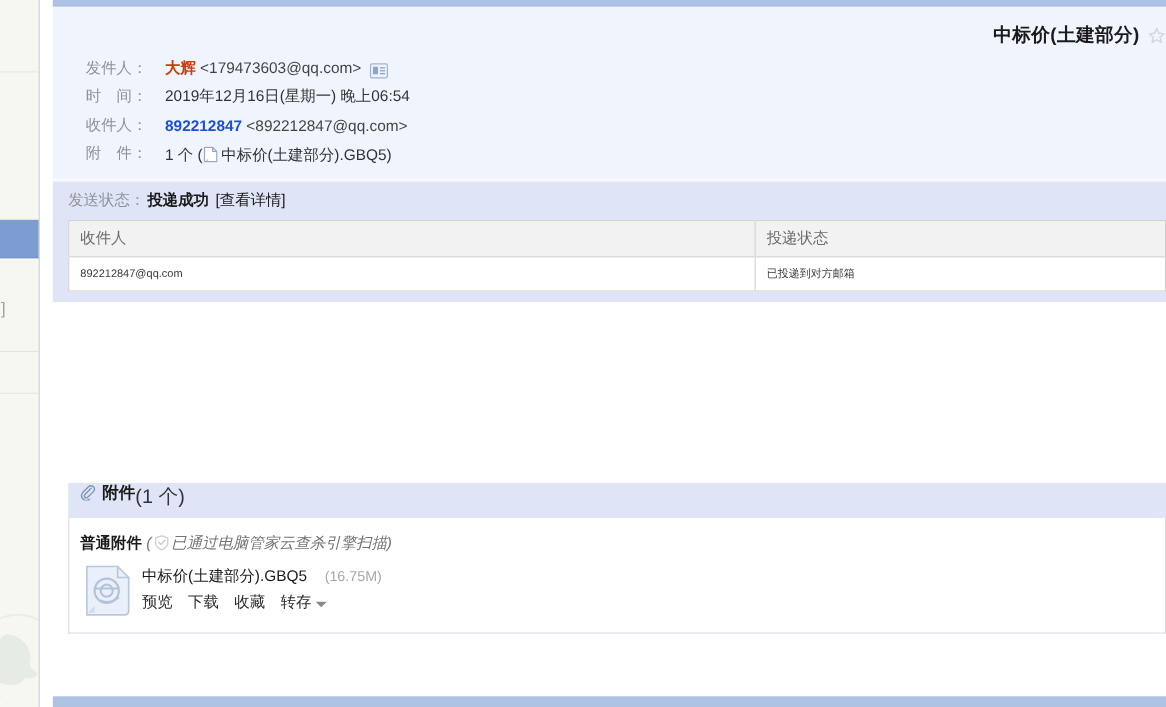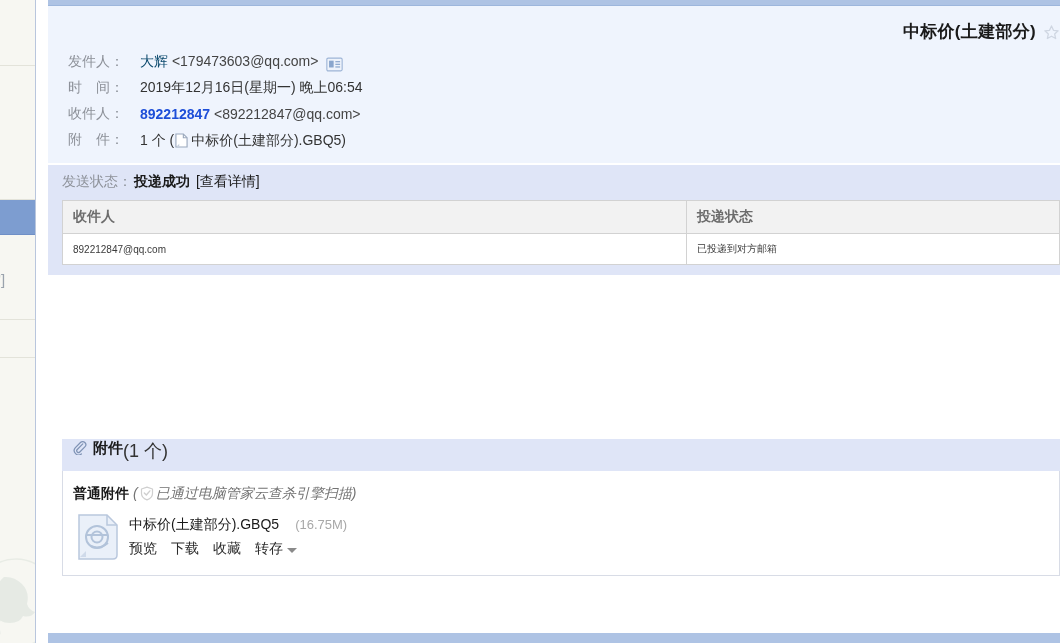--- a/index.html
+++ b/index.html
@@ -91,36 +91,36 @@
     font-weight: bold;
     color: #1a1a1a;
     letter-spacing: .3px;
   }
   .star-icon {
     margin-left: 7px;
     margin-top: 2px;
     line-height: 0;
   }
 
-  .hdr-rows { padding-left: 20px; }
+  .hdr-rows { padding-left: 30px; }
   .hdr-row {
     display: flex;
     align-items: center;
     height: 26px;
     font-size: 14px;
     color: #222;
   }
   .hdr-label {
     color: #8d9199;
     width: 72px;
     flex: 0 0 72px;
     white-space: nowrap;
   }
   .hdr-val { color: #333; white-space: nowrap; }
-  .name-green { color: #0c4a6e; font-weight: normal; }
+  .name-green { color: #c2410c; font-weight: bold; }
   .addr { color: #444; }
   .addr-strong { color: #1d4ed8; font-weight: bold; }
   .card-icon { margin-left: 8px; line-height: 0; position: relative; top: 2px; }
   .mini-file-icon { display:inline-block; line-height:0; position: relative; top: 3px; margin: 0 3px 0 1px; }
 
   
   .sendstatus {
     background: #dfe5f7;
     padding: 8px 0 9px 14px;
     font-size: 14px;
@@ -137,21 +137,21 @@
   .deliv-table {
     border-collapse: collapse;
     width: 998px;
     table-layout: fixed;
     background: #ffffff;
     border: 1px solid #d2d2d2;
   }
   .deliv-table th {
     background: #f2f2f2;
     color: #6d6d6d;
-    font-weight: bold;
+    font-weight: normal;
     font-size: 14px;
     text-align: left;
     padding: 7px 10px;
     border-bottom: 1px solid #d2d2d2;
   }
   .deliv-table td {
     background: #ffffff;
     color: #3a3a3a;
     font-size: 10px;
     text-align: left;

